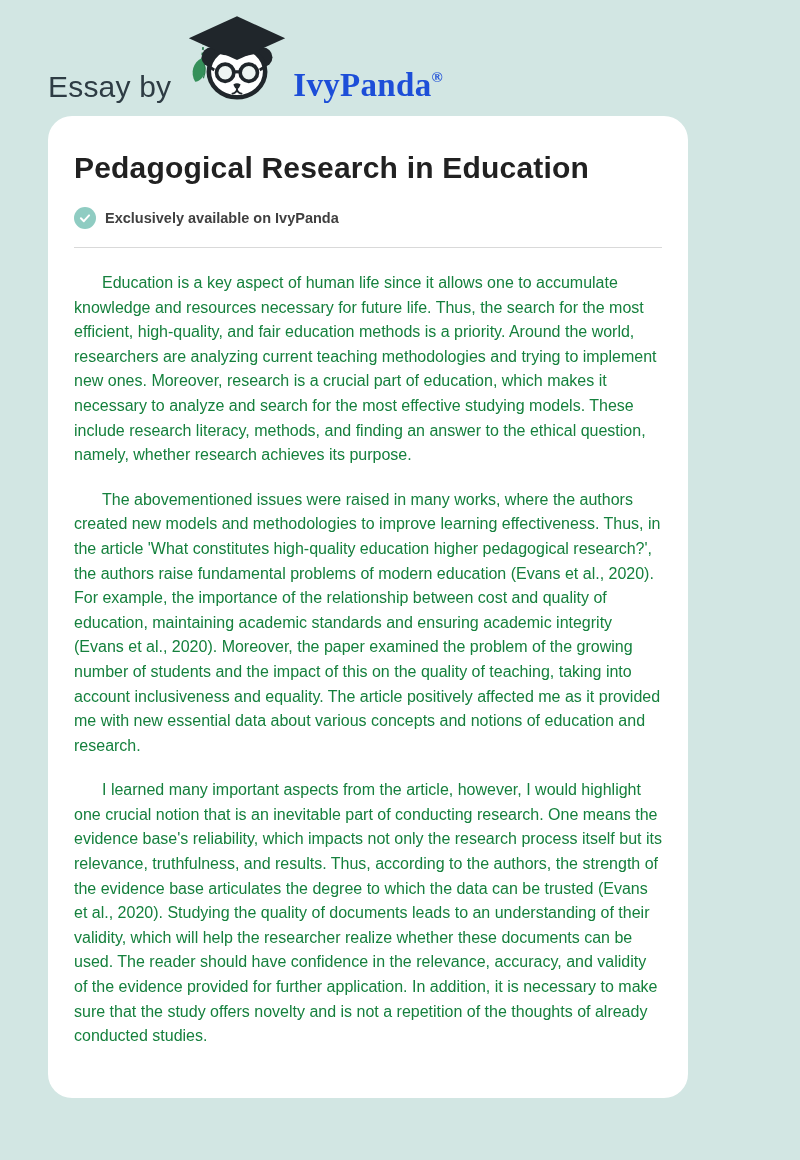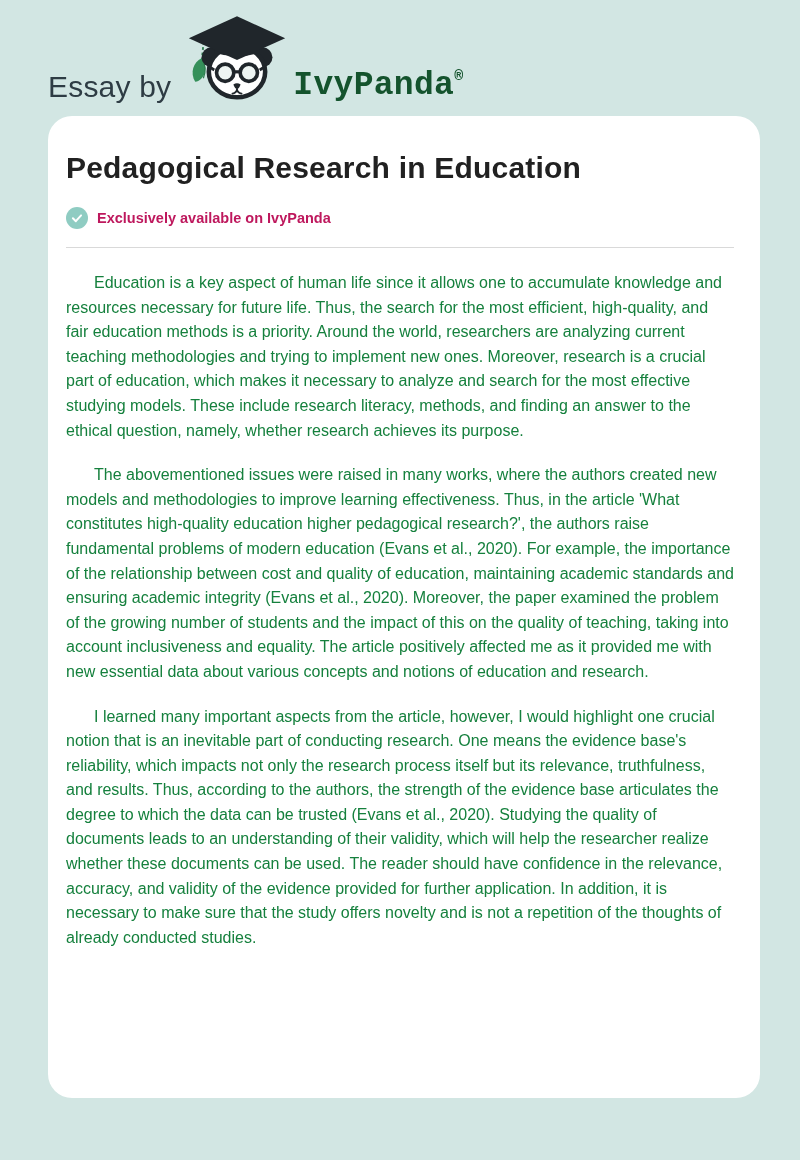--- a/index.html
+++ b/index.html
@@ -27,39 +27,39 @@
   }
   .logo {
     width: 100px;
     height: 92px;
     margin-right: 6px;
     flex: 0 0 auto;
     position: relative;
     top: 2px;
   }
   .brand {
-    font-family: Liberation Mono, monospace;
+    font-family: Liberation Serif, serif;
     font-weight: bold;
     font-size: 33px;
-    color: #14532d;
+    color: #1d4ed8;
     letter-spacing: 0.3px;
   }
   .brand sup {
     font-size: 15px;
     vertical-align: 14px;
   }
 
   
   .card {
     margin: 12px 36px 0 48px;
-    width: 712px;
+    width: 640px;
     height: 982px;
     background: #ffffff;
     border-radius: 24px;
-    padding: 34px 26px 30px 18px;
+    padding: 34px 26px 30px 26px;
     overflow: hidden;
   }
   .card h1 {
     margin: 0;
     font-size: 30px;
     line-height: 36px;
     font-weight: bold;
     color: #212121;
     letter-spacing: 0.2px;
   }
@@ -75,21 +75,21 @@
     border-radius: 50%;
     background: #8fccc2;
     display: flex;
     align-items: center;
     justify-content: center;
     flex: 0 0 auto;
   }
   .badge-text {
     font-weight: bold;
     font-size: 14.5px;
-    color: #be185d;
+    color: #404040;
   }
   .divider {
     border: none;
     border-top: 1px solid #d9d9d9;
     margin: 18px 0 0 0;
   }
   .essay p {
     font-size: 16px;
     line-height: 24.6px;
     color: #15803d;

